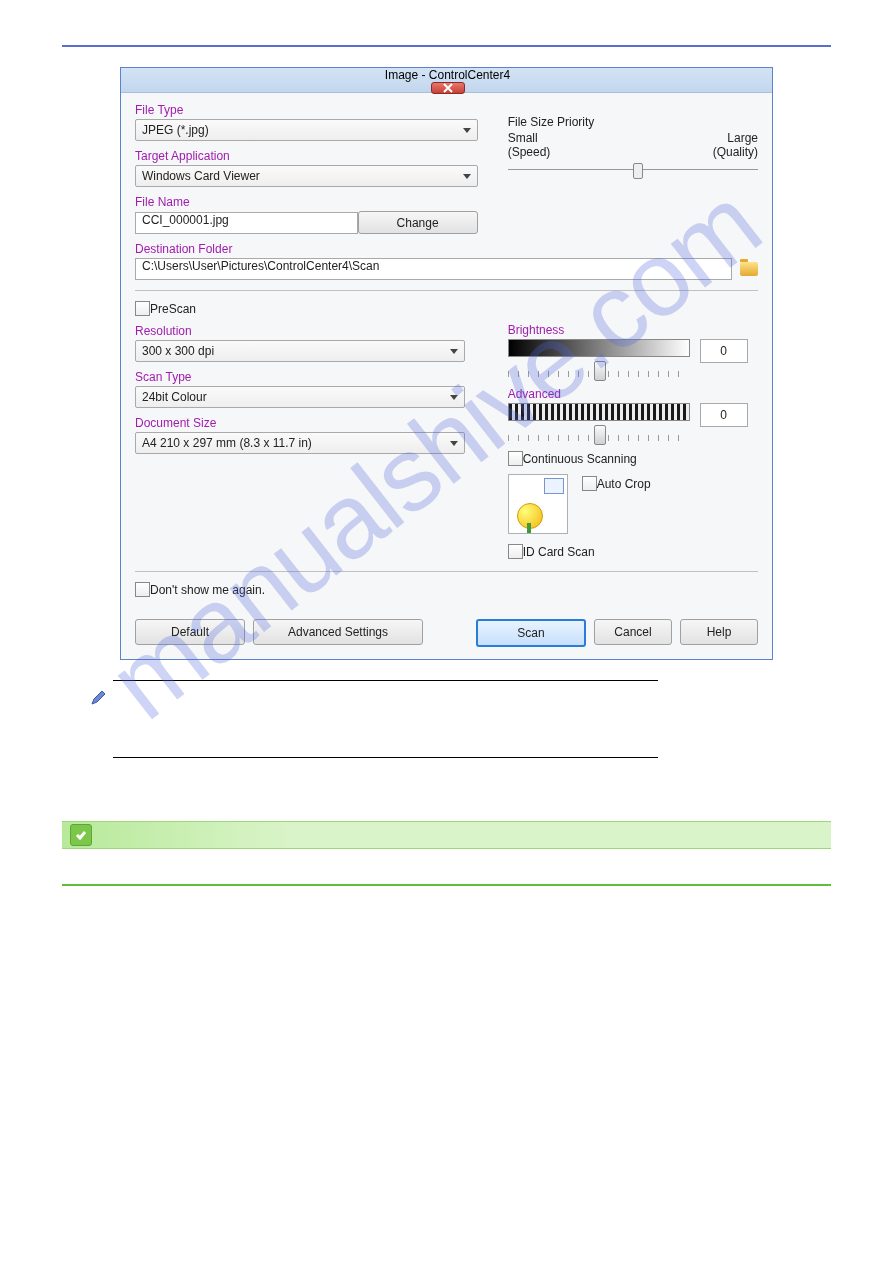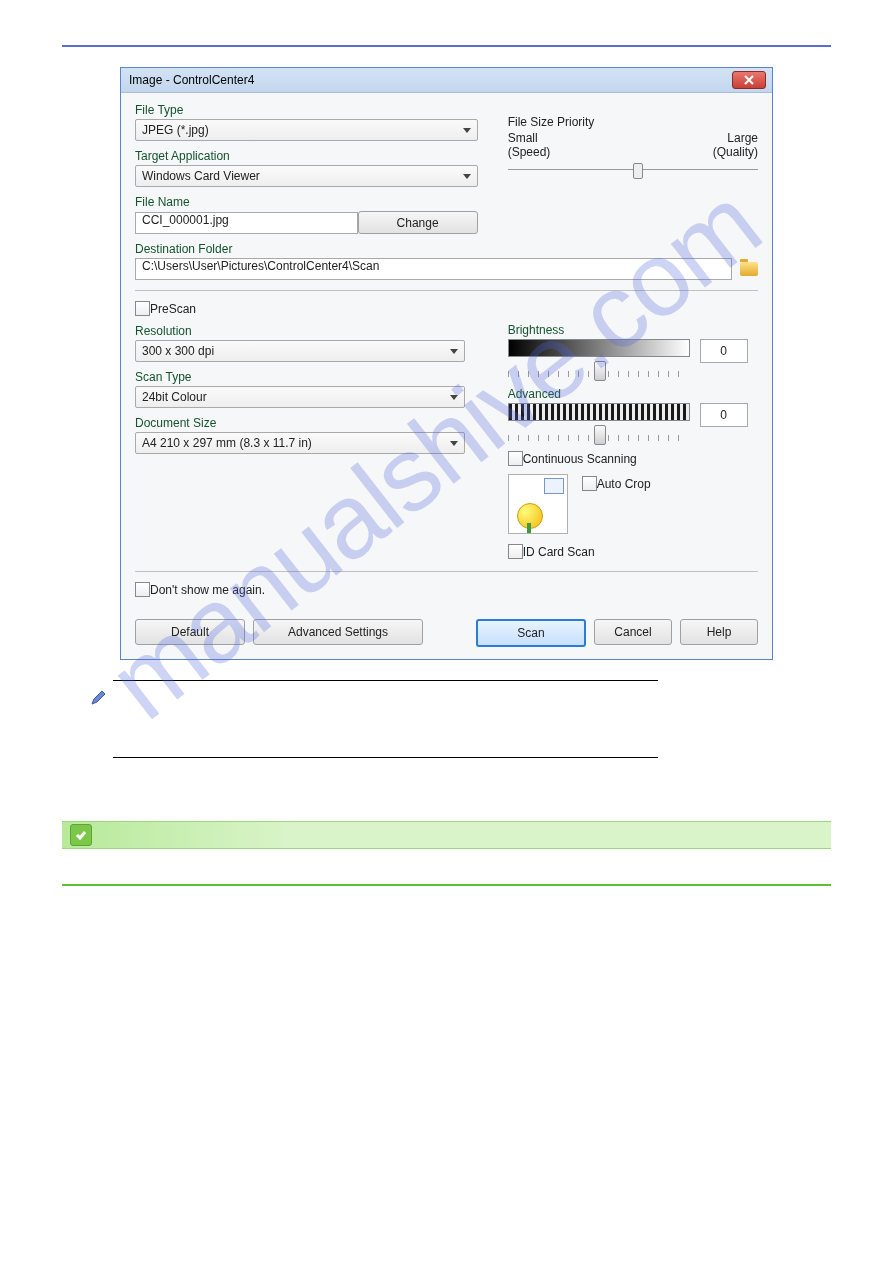--- a/index.html
+++ b/index.html
@@ -35,35 +35,36 @@
     position: relative;
     z-index: 1;
   }
   .titlebar {
     background: linear-gradient(#d3e3f5, #c2d6ed);
     border-bottom: 1px solid #a8bdd6;
     height: 24px;
     display: flex;
     align-items: center;
     padding: 0 6px 0 8px;
+    flex-direction: column;
   }
   .titlebar-text { flex: 1; color: #000; font-size: 12px; }
   .close-btn {
     width: 32px; height: 16px;
     background: linear-gradient(#e9776e,#c84037);
     border: 1px solid #8a2b27;
     border-radius: 3px;
     display: flex; align-items: center; justify-content: center;
   }
   .close-btn svg { width: 10px; height: 10px; stroke: #fff; stroke-width: 2; }
   .content { padding: 10px 14px 6px 14px; }
   .row { display: flex; gap: 30px; }
   .col-left { flex: 0 0 55%; }
   .col-right { flex: 1; }
-  label.field { display: block; color: #14532d; margin-bottom: 2px; }
+  label.field { display: block; color: #a21caf; margin-bottom: 2px; }
   .dropdown {
     width: 100%;
     background: linear-gradient(#fafafa,#eee);
     border: 1px solid #a9a9a9;
     border-radius: 2px;
     height: 22px;
     display: flex; align-items: center;
     padding: 0 6px;
     margin-bottom: 8px;
     box-sizing: border-box;

